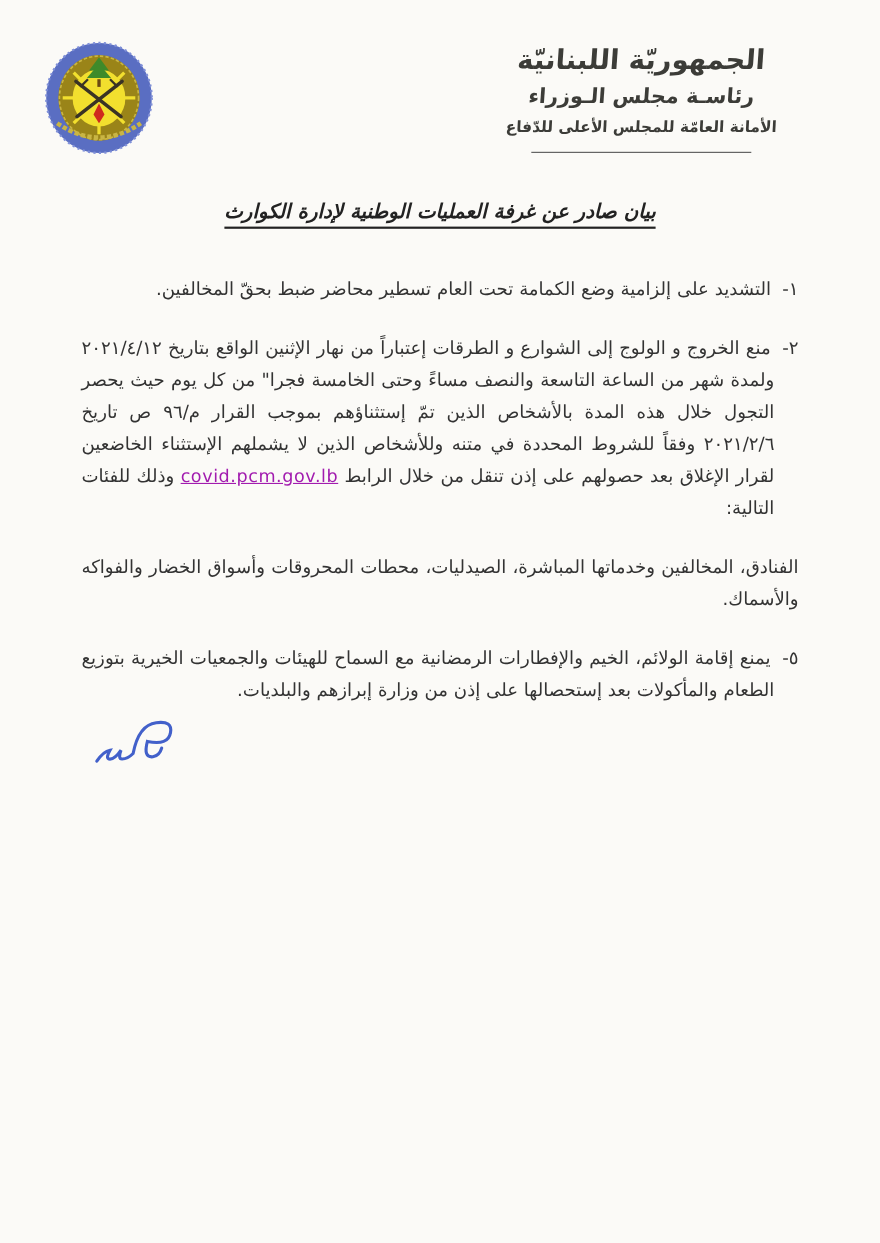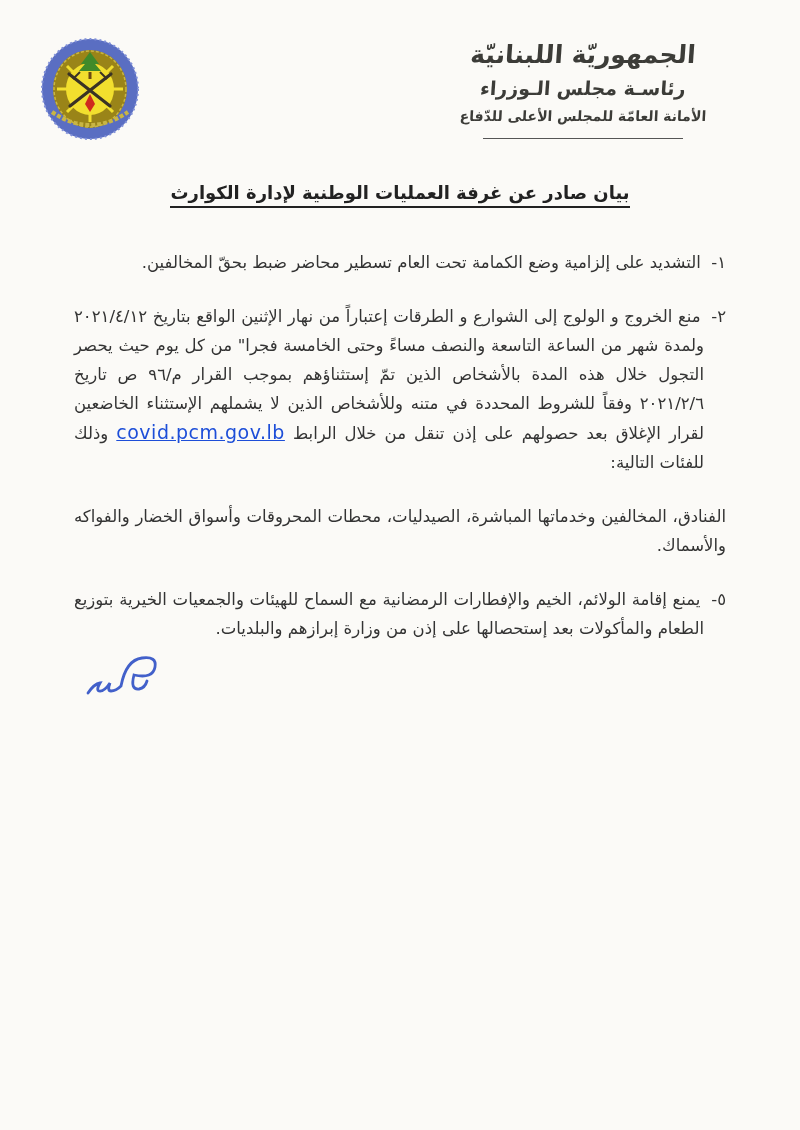--- a/index.html
+++ b/index.html
@@ -22,29 +22,29 @@
   }
   .lh1{font-size:25px;font-weight:bold;letter-spacing:1px;transform:skewX(-4deg);}
   .lh2{font-size:19px;font-weight:bold;margin-top:8px;transform:skewX(-4deg);}
   .lh3{font-size:14px;font-weight:bold;margin-top:9px;transform:skewX(-3deg);}
   .lh-rule{margin:14px auto 0;width:200px;border-bottom:1.5px solid #555;}
   
   .content{position:absolute;top:182px;right:74px;left:74px;}
   .title-wrap{text-align:center;margin-bottom:40px;}
   .title{
     display:inline-block;font-size:18px;font-weight:bold;color:#222;
-    border-bottom:2px solid #222;padding-bottom:3px;
+    border-bottom:2px solid #222;padding-bottom:3px;font-style:italic;
   }
   p{margin:0;font-size:16.5px;line-height:29px;text-align:justify;color:#333;}
   .intro{text-indent:22px;}
   .item{margin-top:25px;padding-right:22px;text-indent:-22px;}
   .num{margin-left:5px;}
   .cats{margin-top:25px;}
   .link{
-    font-size:19px;text-decoration:underline;color:#1d4ed8;
+    font-size:16px;text-decoration:underline;color:#a21caf;
     font-family:"DejaVu Sans",sans-serif;letter-spacing:.5px;
   }
   .sig{margin-top:8px;text-align:left;padding-left:6px;}
 </style>
 </head>
 <body>
 
 <div class="page">
 
   <div class="emblem">

